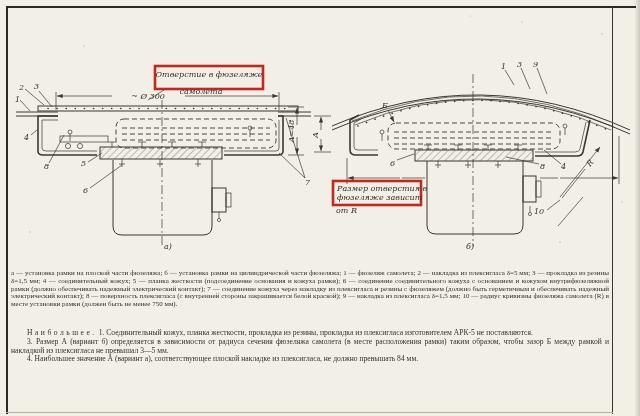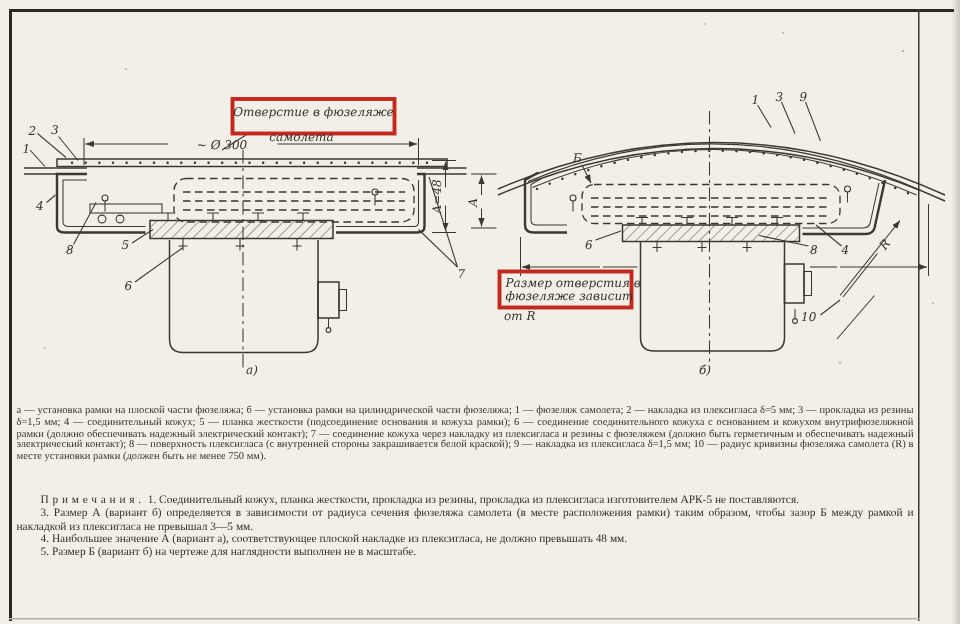--- a/index.html
+++ b/index.html
@@ -257,20 +257,19 @@
       <circle cx="470" cy="12" r=".6"></circle>
         <circle cx="240" cy="70" r=".6"></circle>
     </g>
   </svg>
 
 
   <div class="legend">а — установка рамки на плоской части фюзеляжа; б — установка рамки на цилиндрической части фюзеляжа; 1 — фюзеляж самолета; 2 — накладка из плексигласа δ=5 мм; 3 — прокладка из резины δ=1,5 мм; 4 — соединительный кожух; 5 — планка жесткости (подсоединение основания и кожуха рамки); 6 — соединение соединительного кожуха с основанием и кожухом внутрифюзеляжной рамки (должно обеспечивать надежный электрический контакт); 7 — соединение кожуха через накладку из плексигласа и резины с фюзеляжем (должно быть герметичным и обеспечивать надежный электрический контакт); 8 — поверхность плексигласа (с внутренней стороны закрашивается белой краской); 9 — накладка из плексигласа δ=1,5 мм; 10 — радиус кривизны фюзеляжа самолета (R) в месте установки рамки (должен быть не менее 750 мм).</div>
 
   <div class="notes">
     <p>
-      <span class="notes-label">Примечания.</span>
+      <span class="notes-label">Наибольшее.</span>
       <span>1. Соединительный кожух, планка жесткости, прокладка из резины, прокладка из плексигласа изготовителем АРК-5 не поставляются.</span>
     </p>
     <p>3. Размер А (вариант б) определяется в зависимости от радиуса сечения фюзеляжа самолета (в месте расположения рамки) таким образом, чтобы зазор Б между рамкой и накладкой из плексигласа не превышал 3—5 мм.</p>
-    <p>4. Наибольшее значение А (вариант а), соответствующее плоской накладке из плексигласа, не должно превышать 48 мм.</p>
-    <p>5. Размер Б (вариант б) на чертеже для наглядности выполнен не в масштабе.</p>
+    <p>4. Наибольшее значение А (вариант а), соответствующее плоской накладке из плексигласа, не должно превышать 84 мм.</p>
   </div>
 </div>
 
 </body></html>

